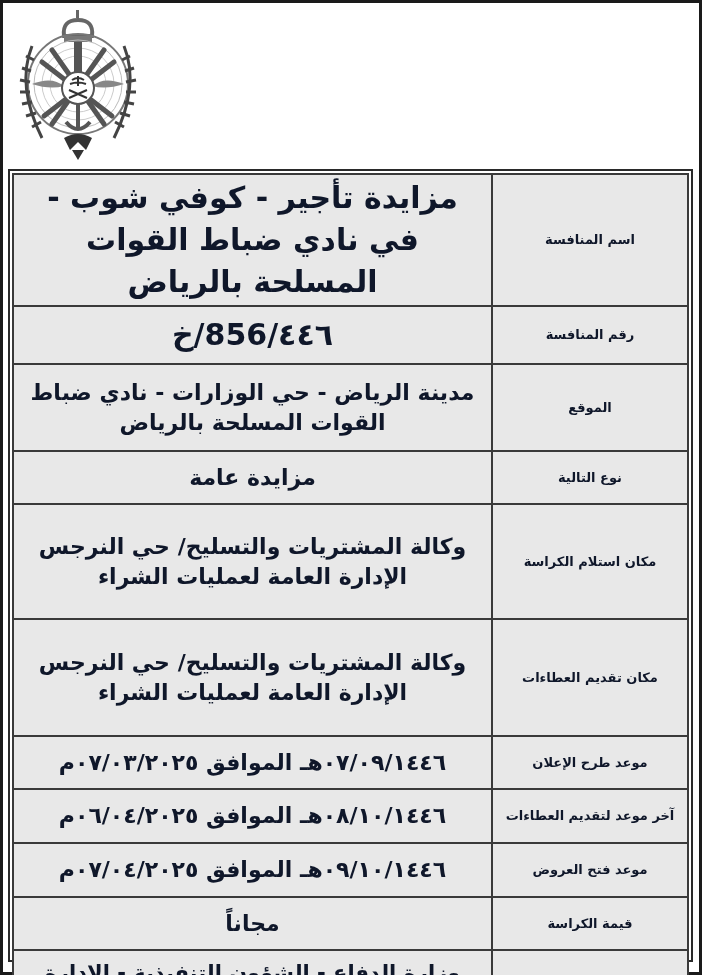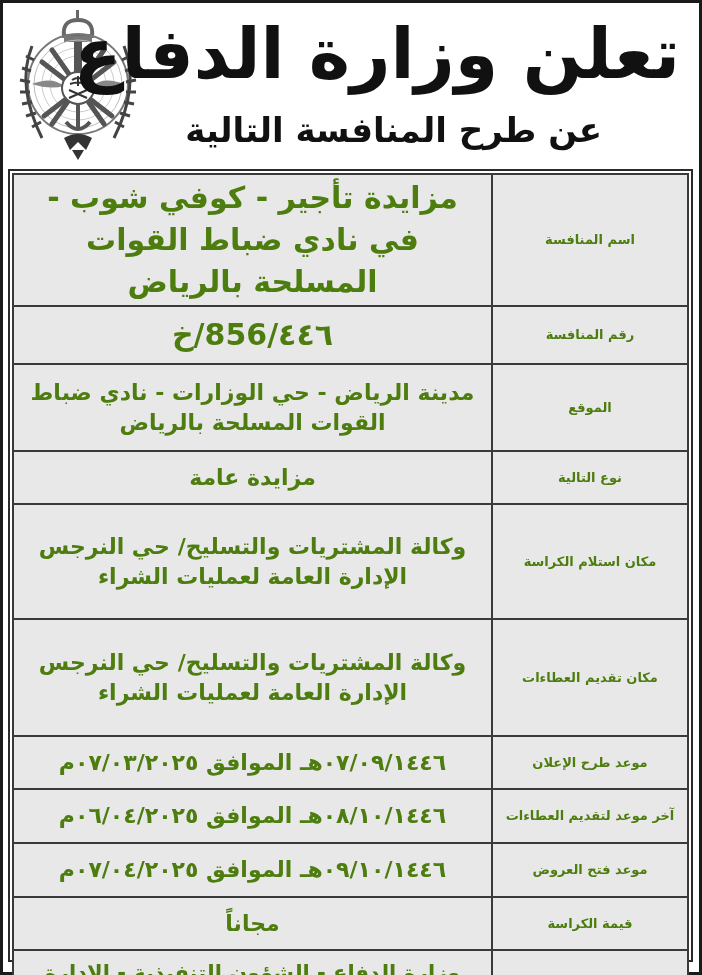--- a/index.html
+++ b/index.html
@@ -28,21 +28,21 @@
     .table-wrap {
       position: absolute; left: 8px; top: 169px; width: 685px; height: 793px;
       box-sizing: border-box; border: 2px solid #2a2a2a; padding: 2px; background: #fff;
     }
     table.tender {
       width: 100%; height: 100%; border-collapse: collapse; table-layout: fixed;
       background: #e8e8e8;
     }
     table.tender td {
       border: 2px solid #3a3a3a; text-align: center; vertical-align: middle;
-      padding: 2px 8px; font-weight: bold; color: #4d7c0f;
+      padding: 2px 8px; font-weight: bold; color: #0f172a;
     }
     td.label { width: 196px; font-size: 13px; line-height: 20px; }
     td.value { font-size: 21px; line-height: 32px; }
     td.value.big { font-size: 30px; line-height: 42px; }
     td.value.mid { font-size: 22px; line-height: 30px; margin-left: 47px; }
     td.value.num { font-size: 22px; }
   </style>
 </head>
 <body>
 
@@ -95,22 +95,20 @@
 
     <circle cx="66" cy="82" r="16" fill="#fff" stroke="#555" stroke-width="2"></circle>
     <path d="M66 70 l0 10 M60 74 q6 -4 12 0 M58 78 q8 -3 16 0" stroke="#333" stroke-width="2" fill="none"></path>
     <path d="M57 92 L75 84 M57 84 L75 92" stroke="#333" stroke-width="2"></path>
 
     <path d="M66 98 L66 124 M54 116 Q66 130 78 116" stroke="#555" stroke-width="4" fill="none"></path>
 
     <path d="M52 132 Q66 124 80 132 L74 144 L66 136 L58 144 Z" fill="#333"></path>
     <path d="M60 144 L66 154 L72 144" fill="#333"></path>
   </svg>
-  <div class="title">تعلن وزارة الدفاع</div>
-  <div class="subtitle">عن طرح المنافسة التالية</div>
 </div>
 
 <div class="table-wrap">
   <table class="tender">
     <colgroup>
         <col style="width:196px">
         <col>
       </colgroup>
     <tbody>
       <tr style="height:113px">

